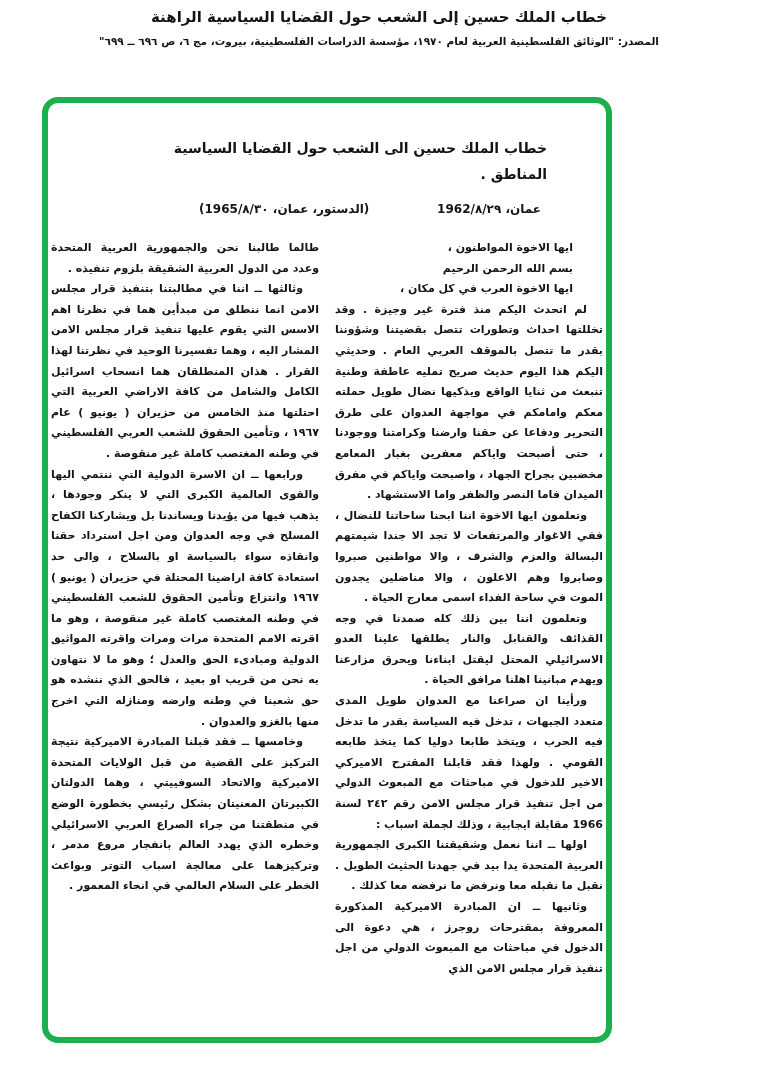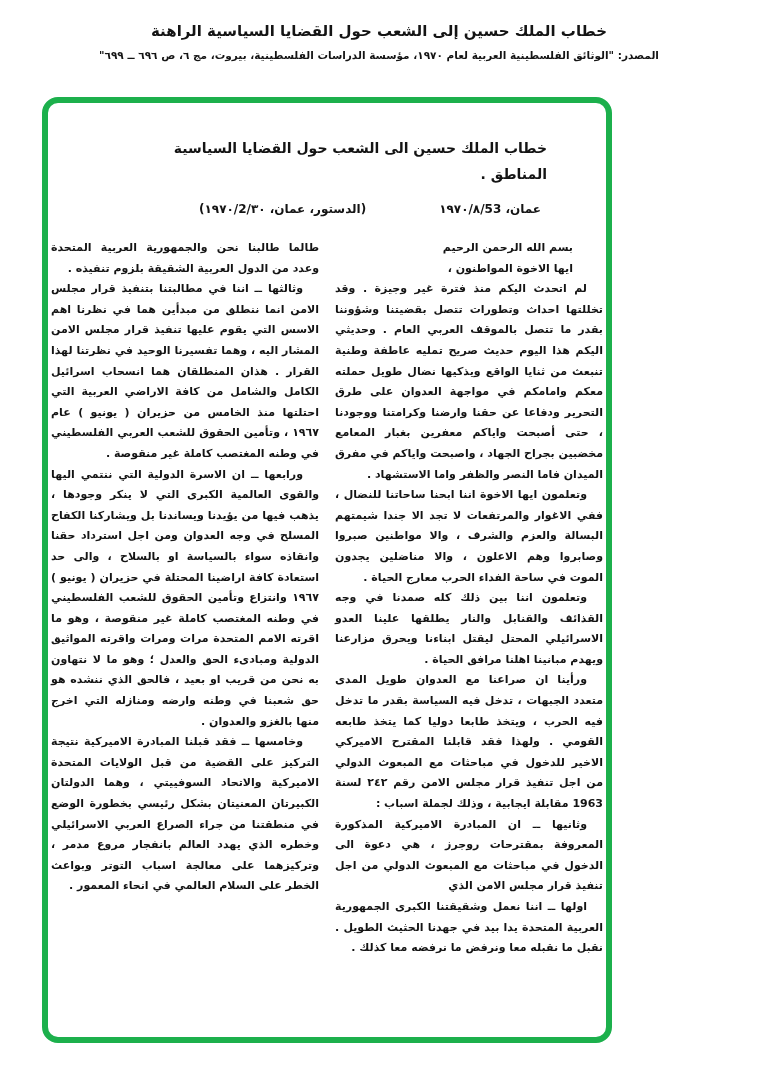--- a/index.html
+++ b/index.html
@@ -14,21 +14,21 @@
   }
   .page {
     position: relative;
     width: 758px;
     height: 1078px;
     background: #ffffff;
   }
   .page-header {
     text-align: center;
     direction: rtl;
-    padding-top: 22px;
+    padding-top: 8px;
   }
   .page-title {
     margin: 0;
     font-size: 15px;
     font-weight: bold;
     letter-spacing: 0;
   }
   .page-source {
     margin-top: 9px;
     font-size: 10.5px;
@@ -97,35 +97,36 @@
   </header>
 
   <section class="doc-frame">
 
     <div class="doc-title">
       <div>خطاب الملك حسين الى الشعب حول القضايا السياسية</div>
       <div>المناطق .</div>
     </div>
 
     <div class="dateline">
-      <span>عمان، 53‏/‏٨‏/‏١٩٧٠</span>
-      <span>(الدستور، عمان، ٣٠‏/‏2‏/‏١٩٧٠)</span>
+      <span>عمان، ٢٩‏/‏٨‏/‏1962</span>
+      <span>(الدستور، عمان، ٣٠‏/‏٨‏/‏1965)</span>
     </div>
 
     <div class="columns">
 
       <div class="col">
+        <p class="lead">ايها الاخوة المواطنون ،</p>
         <p class="lead">بسم الله الرحمن الرحيم</p>
-        <p class="lead">ايها الاخوة المواطنون ،</p>
+        <p class="lead">ايها الاخوة العرب في كل مكان ،</p>
         <p>لم اتحدث اليكم منذ فترة غير وجيزة . وقد تخللتها احداث وتطورات تتصل بقضيتنا وشؤوننا بقدر ما تتصل بالموقف العربي العام . وحديثي اليكم هذا اليوم حديث صريح تمليه عاطفة وطنية تنبعث من ثنايا الواقع ويذكيها نضال طويل حملته معكم وامامكم في مواجهة العدوان على طرق التحرير ودفاعا عن حقنا وارضنا وكرامتنا ووجودنا ، حتى أصبحت واياكم معفرين بغبار المعامع مخضبين بجراح الجهاد ، واصبحت واياكم في مفرق الميدان فاما النصر والظفر واما الاستشهاد .</p>
-        <p>وتعلمون ايها الاخوة اننا ابحنا ساحاتنا للنضال ، ففي الاغوار والمرتفعات لا تجد الا جندا شيمتهم البسالة والعزم والشرف ، والا مواطنين صبروا وصابروا وهم الاعلون ، والا مناضلين يجدون الموت في ساحة الفداء الحرب معارج الحياة .</p>
+        <p>وتعلمون ايها الاخوة اننا ابحنا ساحاتنا للنضال ، ففي الاغوار والمرتفعات لا تجد الا جندا شيمتهم البسالة والعزم والشرف ، والا مواطنين صبروا وصابروا وهم الاعلون ، والا مناضلين يجدون الموت في ساحة الفداء اسمى معارج الحياة .</p>
         <p>وتعلمون اننا بين ذلك كله صمدنا في وجه القذائف والقنابل والنار يطلقها علينا العدو الاسرائيلي المحتل ليقتل ابناءنا ويحرق مزارعنا ويهدم مبانينا اهلنا مرافق الحياة .</p>
-        <p>ورأينا ان صراعنا مع العدوان طويل المدى متعدد الجبهات ، تدخل فيه السياسة بقدر ما تدخل فيه الحرب ، ويتخذ طابعا دوليا كما يتخذ طابعه القومي . ولهذا فقد قابلنا المقترح الاميركي الاخير للدخول في مباحثات مع المبعوث الدولي من اجل تنفيذ قرار مجلس الامن رقم ٢٤٢ لسنة 1963 مقابلة ايجابية ، وذلك لجملة اسباب :</p>
+        <p>ورأينا ان صراعنا مع العدوان طويل المدى متعدد الجبهات ، تدخل فيه السياسة بقدر ما تدخل فيه الحرب ، ويتخذ طابعا دوليا كما يتخذ طابعه القومي . ولهذا فقد قابلنا المقترح الاميركي الاخير للدخول في مباحثات مع المبعوث الدولي من اجل تنفيذ قرار مجلس الامن رقم ٢٤٢ لسنة 1966 مقابلة ايجابية ، وذلك لجملة اسباب :</p>
+        <p>اولها ــ اننا نعمل وشقيقتنا الكبرى الجمهورية العربية المتحدة يدا بيد في جهدنا الحثيث الطويل . نقبل ما نقبله معا ونرفض ما نرفضه معا كذلك .</p>
         <p>وثانيها ــ ان المبادرة الاميركية المذكورة المعروفة بمقترحات روجرز ، هي دعوة الى الدخول في مباحثات مع المبعوث الدولي من اجل تنفيذ قرار مجلس الامن الذي</p>
-        <p>اولها ــ اننا نعمل وشقيقتنا الكبرى الجمهورية العربية المتحدة يدا بيد في جهدنا الحثيث الطويل . نقبل ما نقبله معا ونرفض ما نرفضه معا كذلك .</p>
       </div>
 
       <div class="col">
         <p class="flush">طالما طالبنا نحن والجمهورية العربية المتحدة وعدد من الدول العربية الشقيقة بلزوم تنفيذه .</p>
         <p>وثالثها ــ اننا في مطالبتنا بتنفيذ قرار مجلس الامن انما ننطلق من مبدأين هما في نظرنا اهم الاسس التي يقوم عليها تنفيذ قرار مجلس الامن المشار اليه ، وهما تفسيرنا الوحيد في نظرتنا لهذا القرار . هذان المنطلقان هما انسحاب اسرائيل الكامل والشامل من كافة الاراضي العربية التي احتلتها منذ الخامس من حزيران ( يونيو ) عام ١٩٦٧ ، وتأمين الحقوق للشعب العربي الفلسطيني في وطنه المغتصب كاملة غير منقوصة .</p>
         <p>ورابعها ــ ان الاسرة الدولية التي ننتمي اليها والقوى العالمية الكبرى التي لا ينكر وجودها ، يذهب فيها من يؤيدنا ويساندنا بل ويشاركنا الكفاح المسلح في وجه العدوان ومن اجل استرداد حقنا وانقاذه سواء بالسياسة او بالسلاح ، والى حد استعادة كافة اراضينا المحتلة في حزيران ( يونيو ) ١٩٦٧ وانتزاع وتأمين الحقوق للشعب الفلسطيني في وطنه المغتصب كاملة غير منقوصة ، وهو ما اقرته الامم المتحدة مرات ومرات واقرته المواثيق الدولية ومبادىء الحق والعدل ؛ وهو ما لا نتهاون به نحن من قريب او بعيد ، فالحق الذي ننشده هو حق شعبنا في وطنه وارضه ومنازله التي اخرج منها بالغزو والعدوان .</p>
         <p>وخامسها ــ فقد قبلنا المبادرة الاميركية نتيجة التركيز على القضية من قبل الولايات المتحدة الاميركية والاتحاد السوفييتي ، وهما الدولتان الكبيرتان المعنيتان بشكل رئيسي بخطورة الوضع في منطقتنا من جراء الصراع العربي الاسرائيلي وخطره الذي يهدد العالم بانفجار مروع مدمر ، وتركيزهما على معالجة اسباب التوتر وبواعث الخطر على السلام العالمي في انحاء المعمور .</p>
       </div>
 
     </div>

